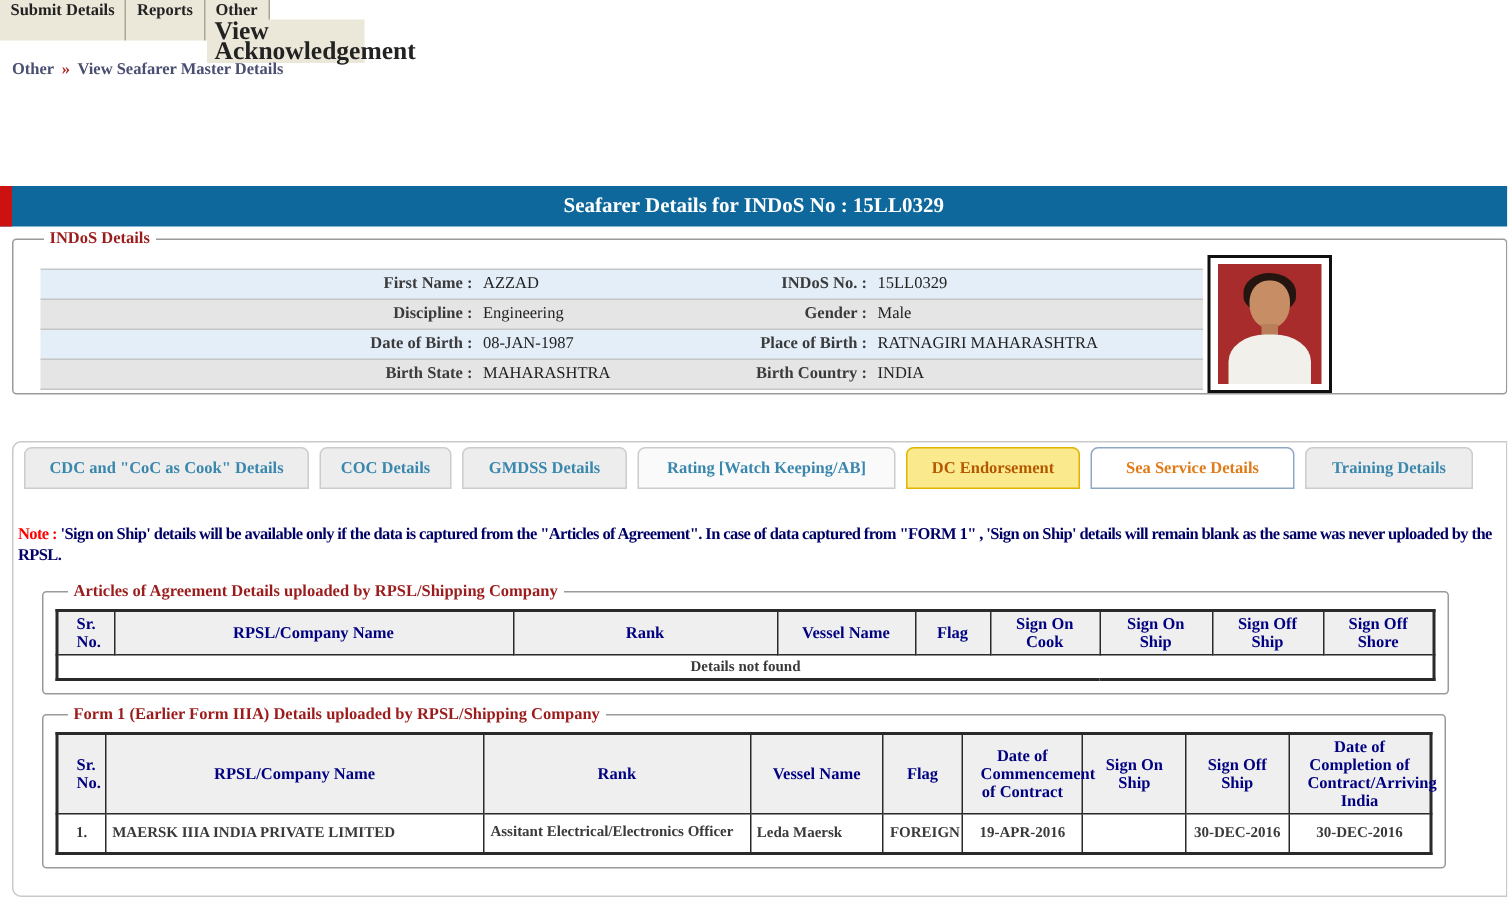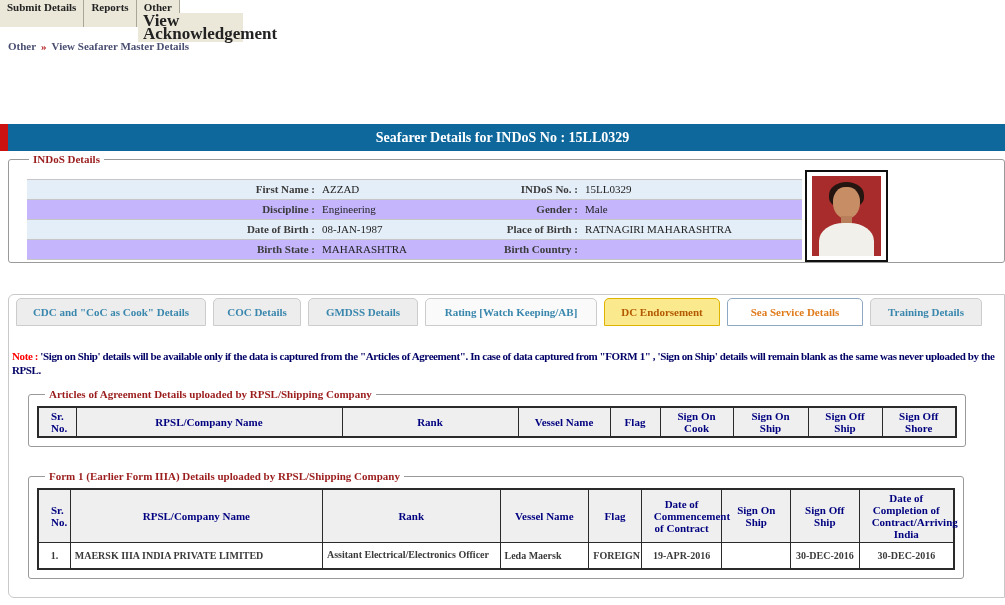--- a/index.html
+++ b/index.html
@@ -40,21 +40,21 @@
   fieldset {
     border:1px solid #9a9a9a; border-radius:3px; background:#fff;
   }
   legend {
     color:#9b1c1c; font-size:11px; font-weight:bold; margin-left:8px; padding:0 4px;
   }
   .indos-fs { position:absolute; left:8px; top:153px; width:997px; height:110px; padding:4px 0 0 12px; }
   .info-table { position:absolute; left:18px; top:14px; width:775px; border-top:1px solid #c6c6c6; }
   .info-row {
     display:flex; height:20px; line-height:19px; font-size:11px;
-    border-bottom:1px solid #c6c6c6; background:#c4b5fd;
+    border-bottom:1px solid #c6c6c6; background:#e5e5e5;
   }
   .info-row.alt { background:#e4eef8; }
   .ilbl { font-weight:bold; color:#3b3b3b; text-align:right; padding-right:7px; }
   .l1 { width:295px; } .v1 { width:135px; color:#222; }
   .l2 { width:128px; } .v2 { flex:1; color:#222; }
 
   
   .photo-frame {
     position:absolute; left:805px; top:170px; width:83px; height:92px;
     background:#fff; border:2px solid #101010;
@@ -147,20 +147,21 @@
       <div class="info-row alt">
         <span class="ilbl l1">Date of Birth :</span>
         <span class="v1">08-JAN-1987</span>
         <span class="ilbl l2">Place of Birth :</span>
         <span class="v2">RATNAGIRI MAHARASHTRA</span>
       </div>
       <div class="info-row">
         <span class="ilbl l1">Birth State :</span>
         <span class="v1">MAHARASHTRA</span>
         <span class="ilbl l2">Birth Country :</span>
+        <span class="v2">INDIA</span>
       </div>
     </div>
   </fieldset>
 
   <div class="photo-frame">
     <div class="photo">
       <div class="hair"></div>
         <div class="face"></div>
         <div class="neck"></div>
         <div class="shirt"></div>
@@ -202,20 +203,23 @@
         <th>Sr. No.</th>
         <th>RPSL/Company Name</th>
         <th>Rank</th>
         <th>Vessel Name</th>
         <th>Flag</th>
         <th>Sign On Cook</th>
         <th>Sign On Ship</th>
         <th>Sign Off Ship</th>
         <th>Sign Off Shore</th>
       </tr>
+      <tr>
+        <td class="empty-msg" colspan="9">Details not found</td>
+      </tr>
     </tbody>
       </table>
   </fieldset>
 
   <fieldset class="form1-fs">
     <legend>Form 1 (Earlier Form IIIA) Details uploaded by RPSL/Shipping Company</legend>
     <table class="grid">
       <colgroup>
         <col style="width:32px">
           <col style="width:250px">

